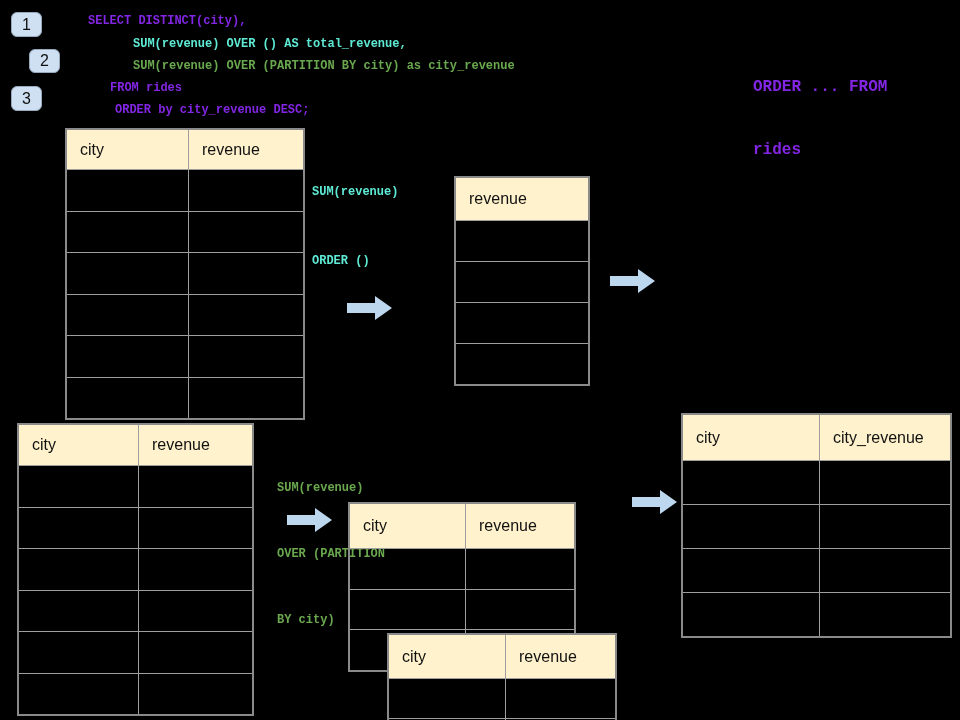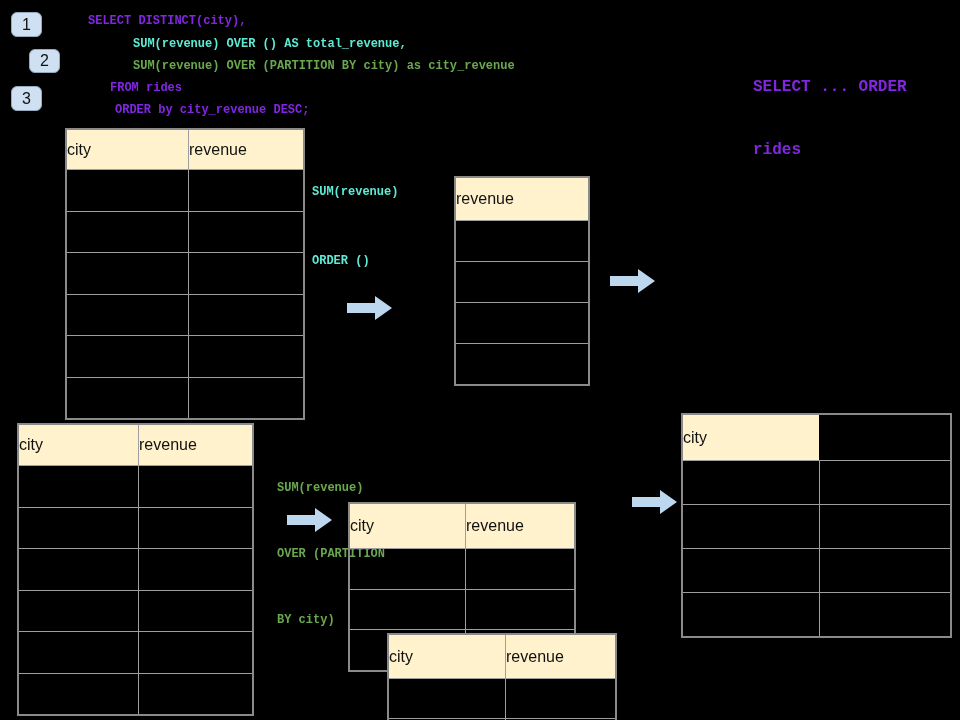--- a/index.html
+++ b/index.html
@@ -36,21 +36,21 @@
     position:absolute;
     border:2px solid #8a8a8a;
     box-sizing:border-box;
     background:transparent;
   }
   .thead,.tr{display:grid;grid-template-columns:var(--cols);}
   .thead{height:var(--hh);}
   .tr{height:var(--rh);box-sizing:border-box;border-top:1px solid #9e9e9e;}
   .th{
     background:#FFF2CC;color:#111;font-size:16px;
-    display:flex;align-items:center;
+    display:flex;align-items:center;padding-left:13px;
     box-sizing:border-box;
   }
   .th + .th, .td + .td{border-left:1px solid #9e9e9e;}
   .td{box-sizing:border-box;}
 
   .t-src-top {left:65px; top:128px;width:240px;--cols:121px 1fr;--hh:39px;--rh:41.5px;}
   .t-total   {left:454px;top:176px;width:136px;--cols:1fr;      --hh:42px;--rh:41px;}
   .t-src-bot {left:17px; top:423px;width:237px;--cols:119px 1fr;--hh:40px;--rh:41.5px;}
   .t-mid     {left:348px;top:502px;width:228px;--cols:115px 1fr;--hh:44px;--rh:40.5px;}
   .t-overlay {left:387px;top:633px;width:230px;--cols:116px 1fr;--hh:43px;--rh:40px;z-index:5;}
@@ -67,21 +67,21 @@
 <div class="badge" style="left:29px;top:49px;height:24px;">2</div>
 <div class="badge" style="left:11px;top:86px;">3</div>
 
 <div class="code purple" style="left:88px;top:10px;">SELECT DISTINCT(city),</div>
 <div class="code red" style="left:133px;top:33px;">SUM(revenue) OVER () AS total_revenue,</div>
 <div class="code green" style="left:133px;top:55px;">SUM(revenue) OVER (PARTITION BY city) as city_revenue</div>
 <div class="code purple" style="left:110px;top:77px;">FROM rides</div>
 <div class="code purple" style="left:115px;top:99px;">ORDER by city_revenue DESC;</div>
 
 <div class="code small purple" style="left:753px;top:35px;">
-  <div>SELECT ... ORDER</div>
+  <div>ORDER ... FROM</div>
   <div>rides</div>
 </div>
 
 <div class="code ann red" style="left:312px;top:135px;line-height:23px;">
   <div>SUM(revenue)</div>
   <div>ORDER ()</div>
 </div>
 
 <div class="code ann green" style="left:277px;top:433px;">
   <div>SUM(revenue)</div>
@@ -209,20 +209,21 @@
       <div class="tr">
         <div class="td"></div>
         <div class="td"></div>
       </div>
     </div>
 </div>
 
 <div class="table t-result">
   <div class="thead">
       <div class="th">city</div>
+      <div class="th">city_revenue</div>
     </div>
   <div class="tbody">
       <div class="tr">
         <div class="td"></div>
         <div class="td"></div>
       </div>
       <div class="tr">
         <div class="td"></div>
         <div class="td"></div>
       </div>

